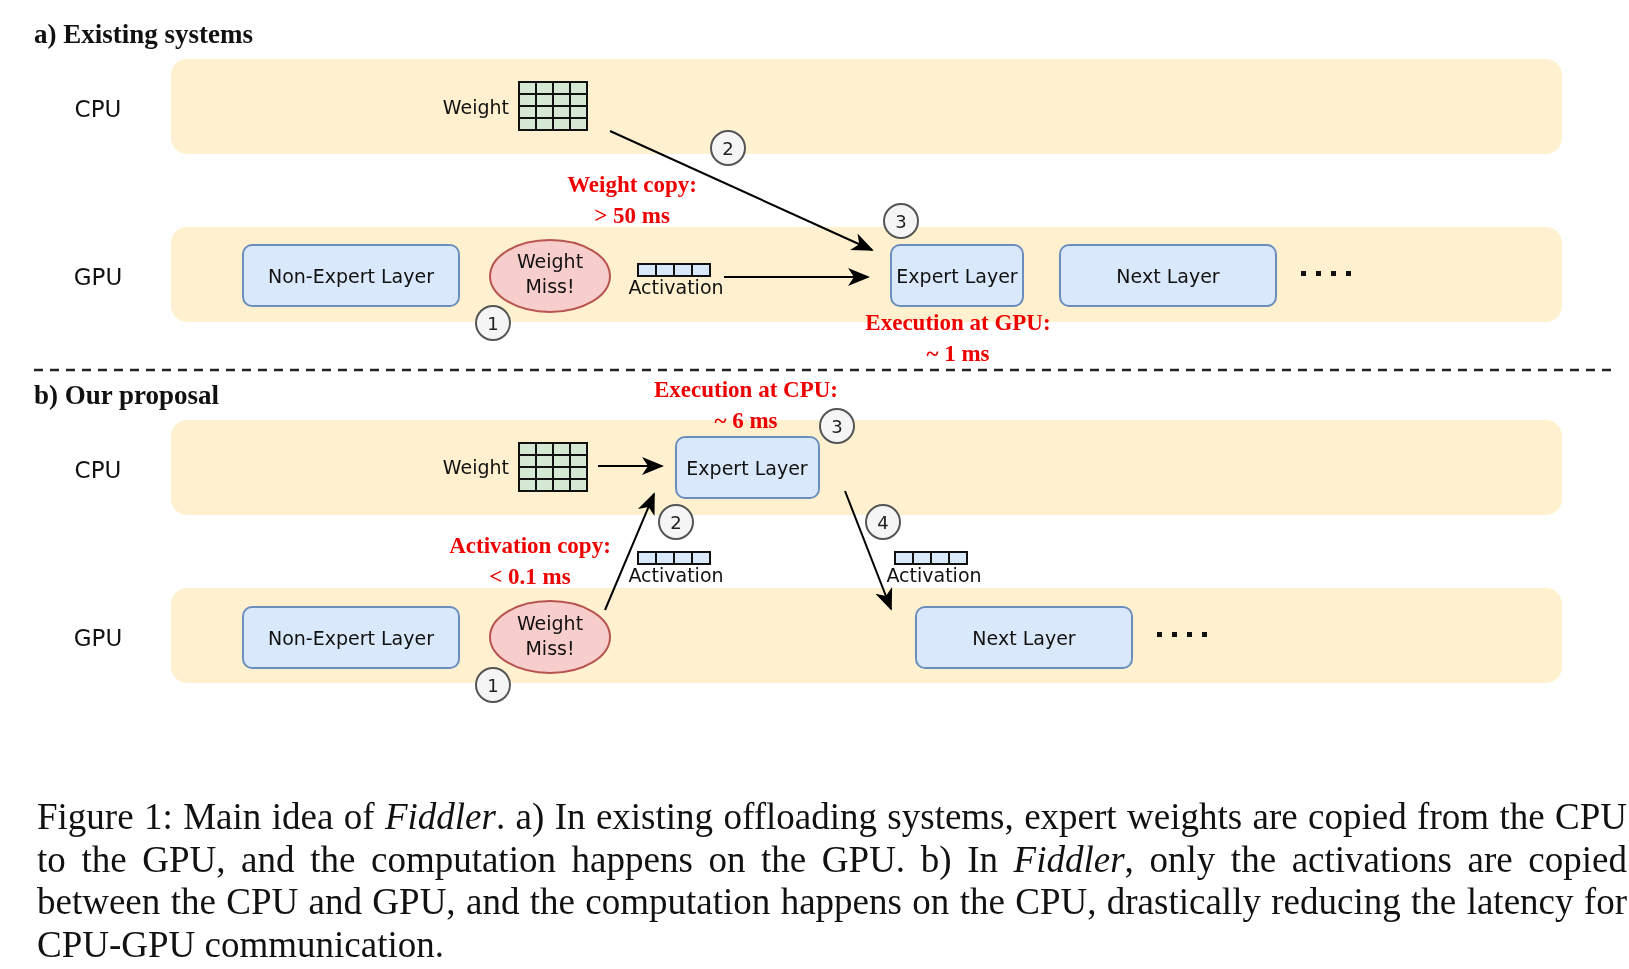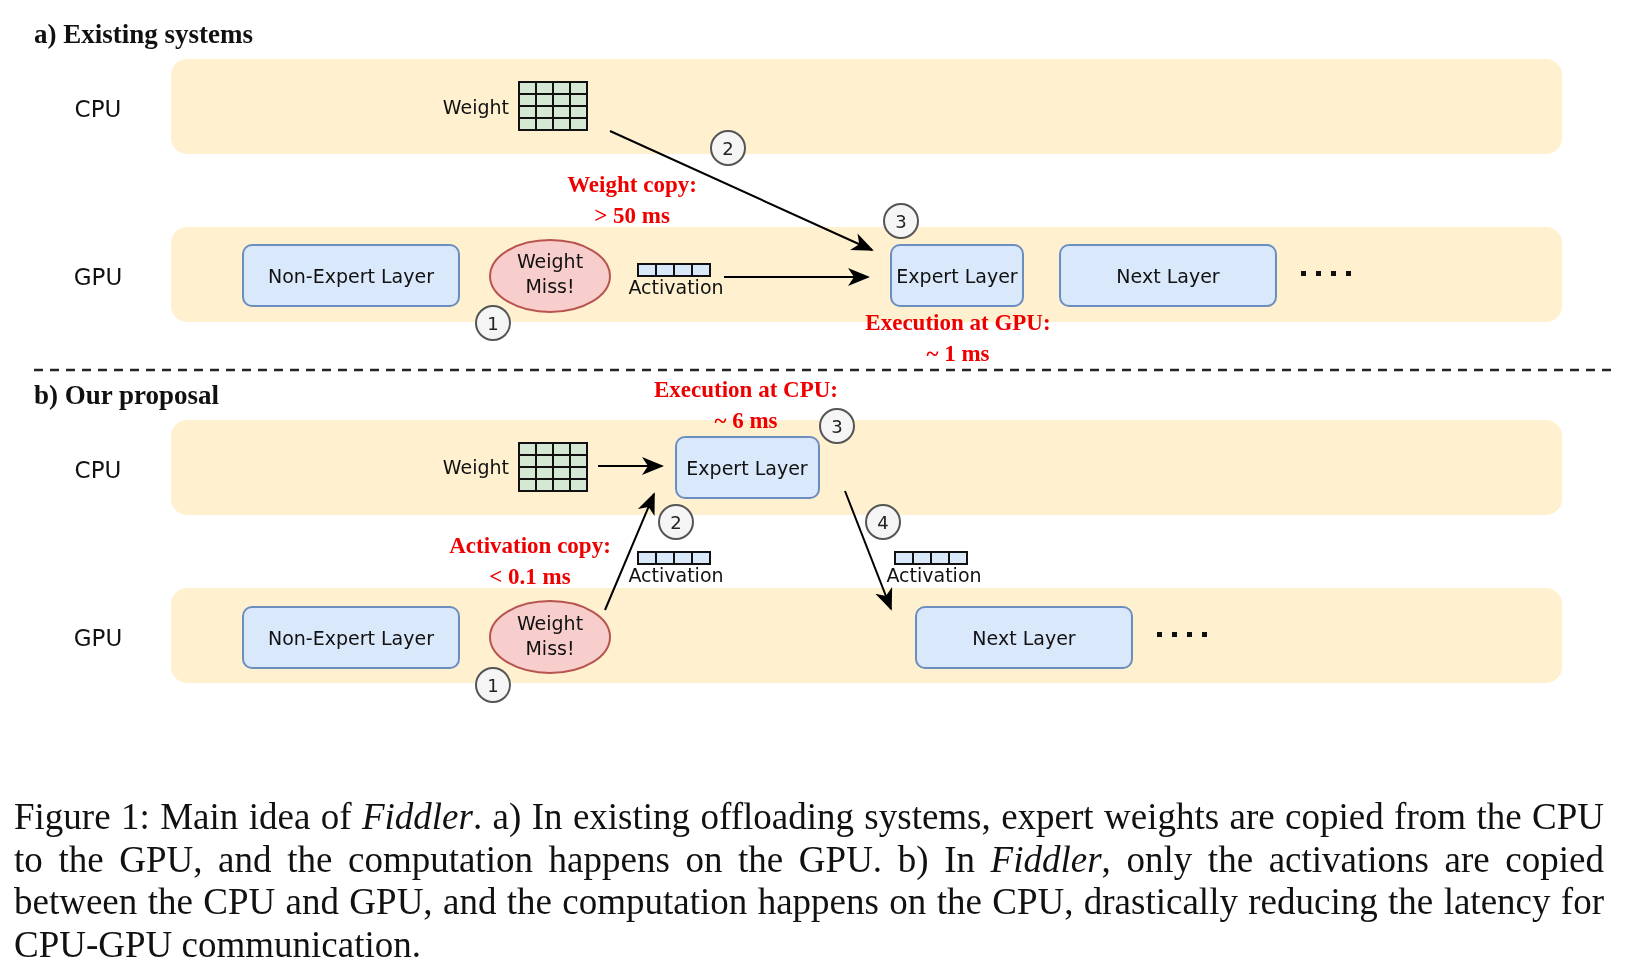--- a/index.html
+++ b/index.html
@@ -1,21 +1,21 @@
 <!DOCTYPE html>
 <html><head>
 <meta charset="utf-8">
 <style>
   html, body { margin: 0; padding: 0; background: #ffffff; }
   body { width: 1629px; height: 969px; position: relative; overflow: hidden; }
   #fig { position: absolute; left: 0; top: 0; }
   .serif { font-family: "Liberation Serif", "DejaVu Serif", serif; }
   .sans { font-family: "DejaVu Sans", "Liberation Sans", sans-serif; }
   .caption {
-    position: absolute; left: 14px; top: 796px; width: 1590px;
+    position: absolute; left: 37px; top: 796px; width: 1590px;
     font-family: "Liberation Serif", "DejaVu Serif", serif;
     font-size: 37px; line-height: 42.5px; color: #111;
     text-align: justify;
   }
   .caption i { font-style: italic; }
 </style>
 </head>
 <body>
 
 <svg id="fig" width="1629" height="790" viewBox="0 0 1629 790" xmlns="http://www.w3.org/2000/svg">

